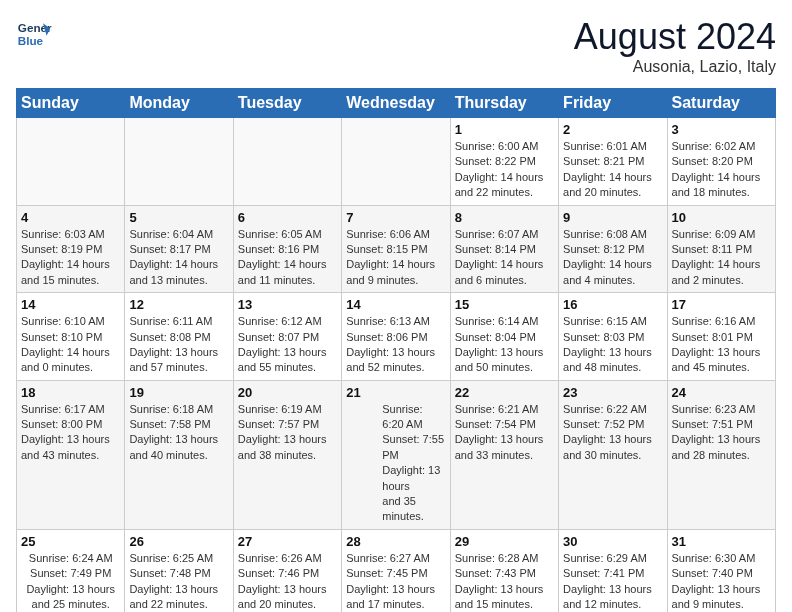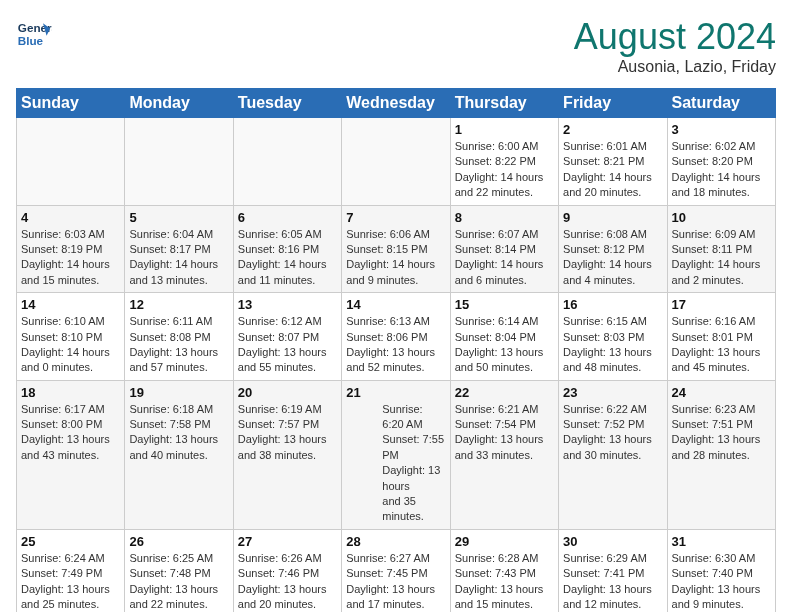--- a/index.html
+++ b/index.html
@@ -23,21 +23,21 @@
     }
     .logo-icon {
       width: 36px;
       height: 36px;
     }
     .title-block {
       text-align: right;
     }
     .month-title {
       font-size: 36px;
-      color: #0f766e;
+      color: #0f172a;
       font-weight: normal;
     }
     .subtitle {
       font-size: 16px;
       color: #333;
     }
     table {
       width: 100%;
       border-collapse: collapse;
       font-size: 11px;
@@ -83,21 +83,21 @@
 <div class="header">
   <div class="logo">
     <svg class="logo-icon" viewBox="0 0 40 40" xmlns="http://www.w3.org/2000/svg">
       <text x="2" y="18" font-size="13" font-weight="bold" fill="#1a3a5c" font-family="Arial">General</text>
       <text x="2" y="32" font-size="13" font-weight="bold" fill="#2a6db5" font-family="Arial">Blue</text>
       <polygon points="30,8 38,14 34,22" fill="#2a6db5"></polygon>
     </svg>
   </div>
   <div class="title-block">
     <div class="month-title">August 2024</div>
-    <div class="subtitle">Ausonia, Lazio, Friday</div>
+    <div class="subtitle">Ausonia, Lazio, Italy</div>
   </div>
 </div>
 
 <table>
   <thead>
     <tr>
       <th>Sunday</th>
       <th>Monday</th>
       <th>Tuesday</th>
       <th>Wednesday</th>
@@ -283,21 +283,21 @@
           <div class="day-num">24</div>
           <div class="day-info" style="white-space: pre-line;">Sunrise: 6:23 AM
 Sunset: 7:51 PM
 Daylight: 13 hours
 and 28 minutes.</div>
         </td>
       </tr>
       <tr>
         <td>
           <div class="day-num">25</div>
-          <div class="day-info" style="white-space: pre-line;">Sunrise: 6:24 AM
+          <div class="day-info" style="white-space: pre-line; text-align: center;">Sunrise: 6:24 AM
 Sunset: 7:49 PM
 Daylight: 13 hours
 and 25 minutes.</div>
         </td>
         <td>
           <div class="day-num">26</div>
           <div class="day-info" style="white-space: pre-line;">Sunrise: 6:25 AM
 Sunset: 7:48 PM
 Daylight: 13 hours
 and 22 minutes.</div>

